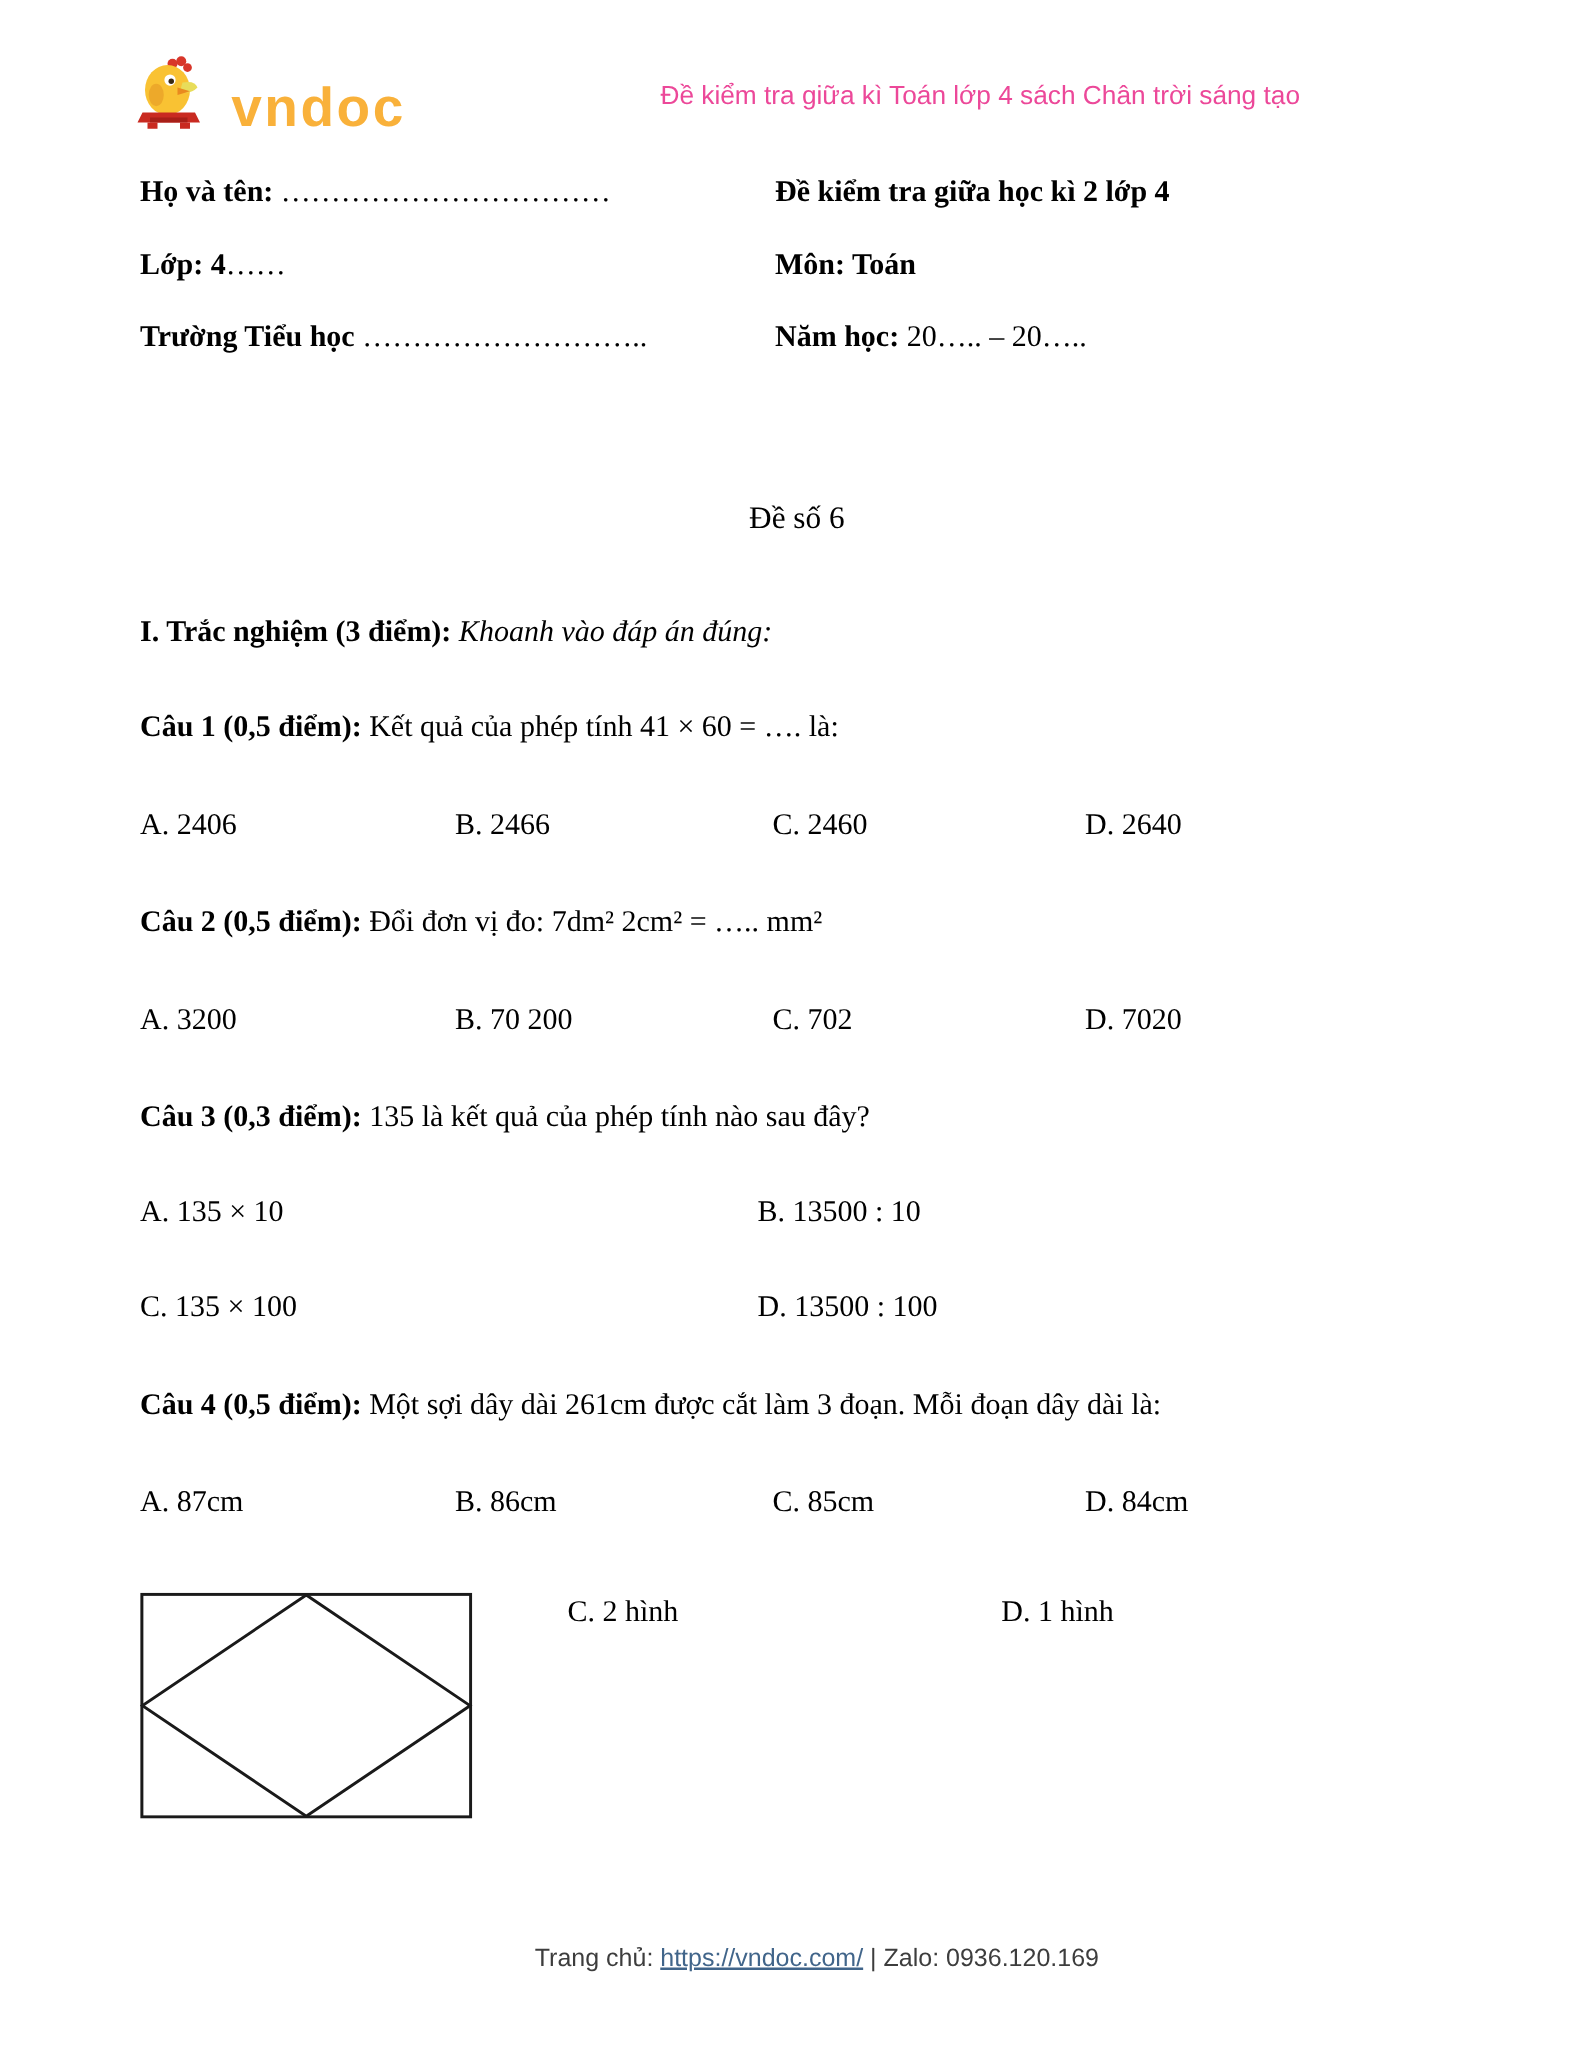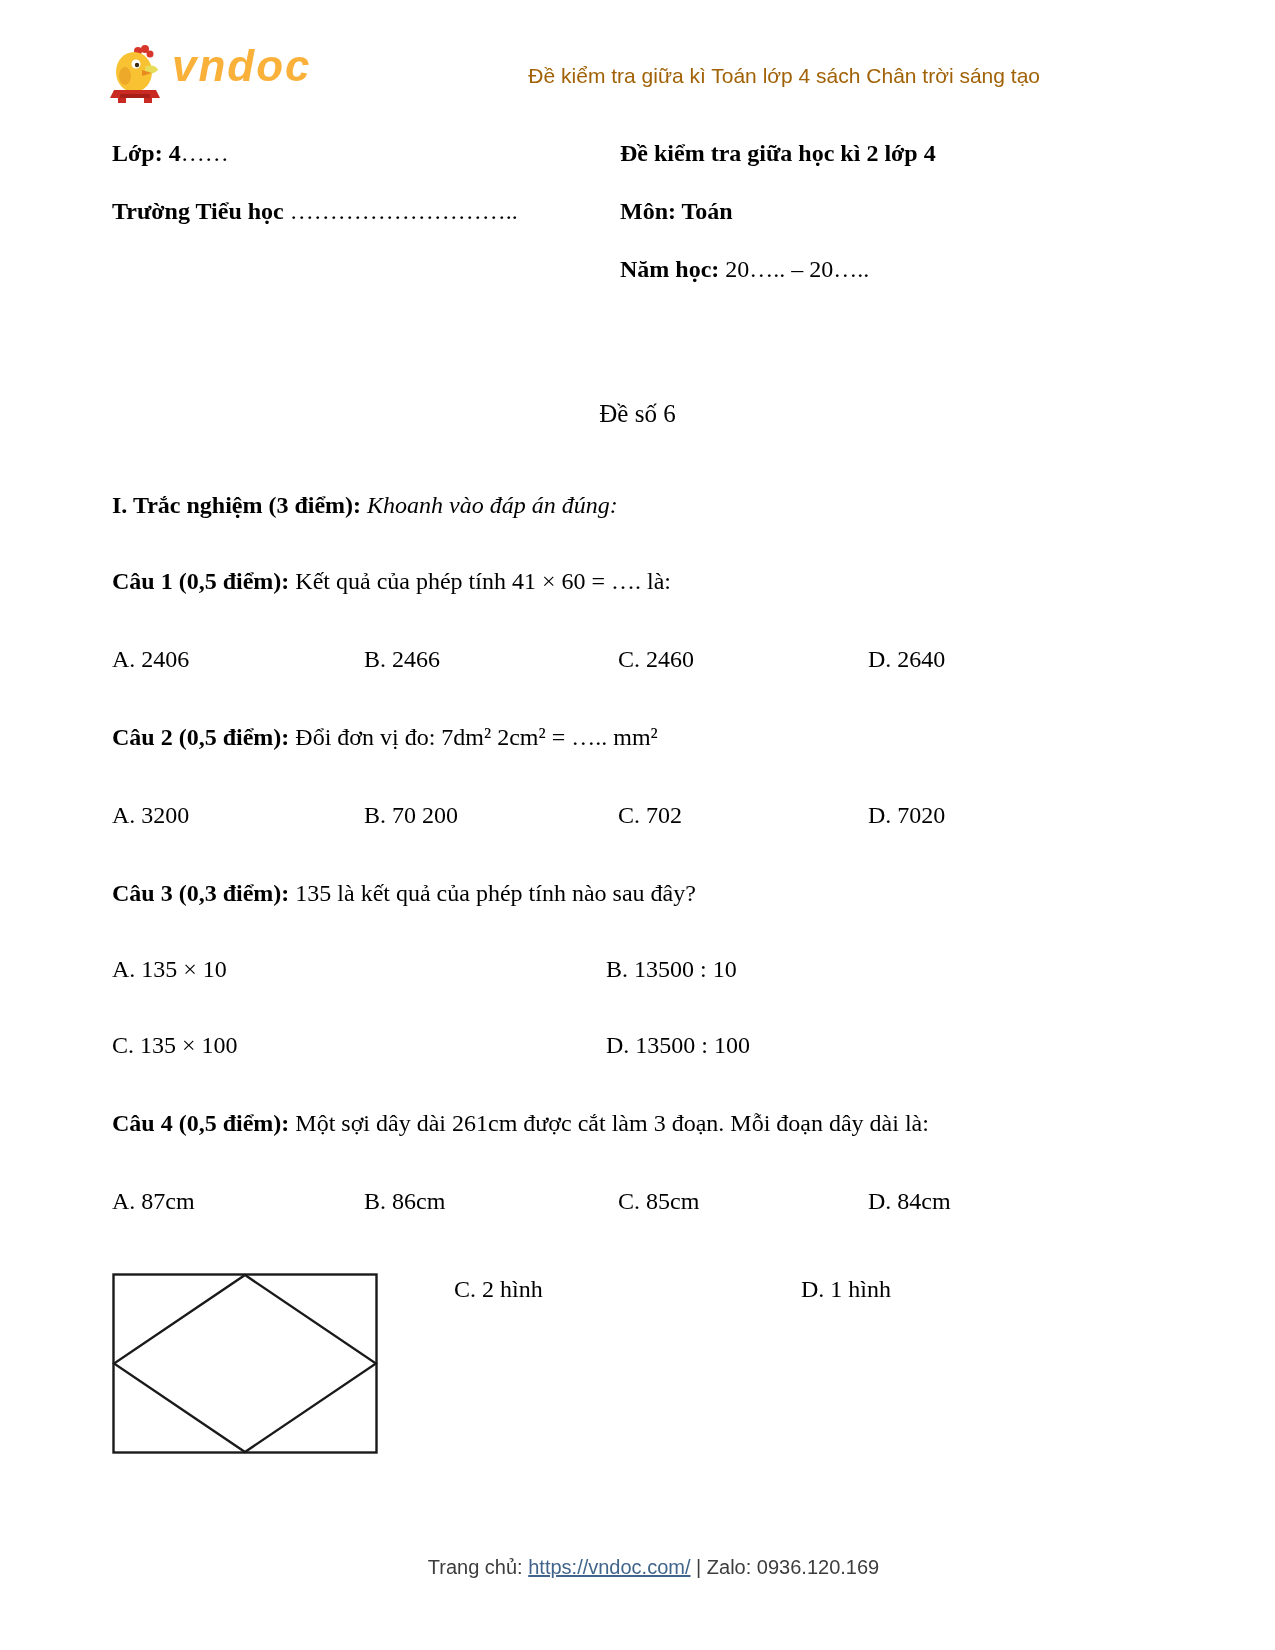--- a/index.html
+++ b/index.html
@@ -8,29 +8,29 @@
     width: 1275px; height: 1650px; position: relative;
     background: #ffffff; color: #000;
     font-family: "Liberation Serif", serif;
     overflow: hidden;
   }
   
   .header {
     display: flex; justify-content: space-between; align-items: center;
     padding: 44px 235px 0 108px;
   }
-  .logo { display: flex; align-items: flex-start; gap: 8px; font-style: italic; }
+  .logo { display: flex; align-items: flex-end; gap: 21px; }
   .logo-text {
     font-family: "Liberation Sans", sans-serif;
     font-weight: bold; font-size: 44px; line-height: 1;
     color: #F9B13A; letter-spacing: 2px;
   }
   .header-subtitle {
     font-family: "Liberation Sans", sans-serif;
-    font-size: 21px; color: #a16207; white-space: nowrap;
+    font-size: 21px; color: #ec4899; white-space: nowrap;
   }
   
   .info {
     display: flex; margin-top: 30px; padding: 0 112px;
     font-size: 24px;
   }
   .info-col { display: flex; flex-direction: column; }
   .info-col.left { width: 508px; }
   .info-col.right { flex: 1; }
   .info-row { margin-bottom: 27px; line-height: 31px; white-space: nowrap; }
@@ -94,20 +94,23 @@
         </svg>
       </span>
       <span class="logo-text">vndoc</span>
     </div>
     <div class="header-subtitle">Đề kiểm tra giữa kì Toán lớp 4 sách Chân trời sáng tạo</div>
   </div>
 
   <div class="info">
     <div class="info-col left">
       <div class="info-row">
+        <span class="info-label">Họ và tên:</span><span> ……………………………</span>
+      </div>
+      <div class="info-row">
         <span class="info-label">Lớp: 4</span><span>……</span>
       </div>
       <div class="info-row">
         <span class="info-label">Trường Tiểu học</span><span> ………………………..</span>
       </div>
     </div>
     <div class="info-col right">
       <div class="info-row">
         <span class="info-label">Đề kiểm tra giữa học kì 2 lớp 4</span><span></span>
       </div>

